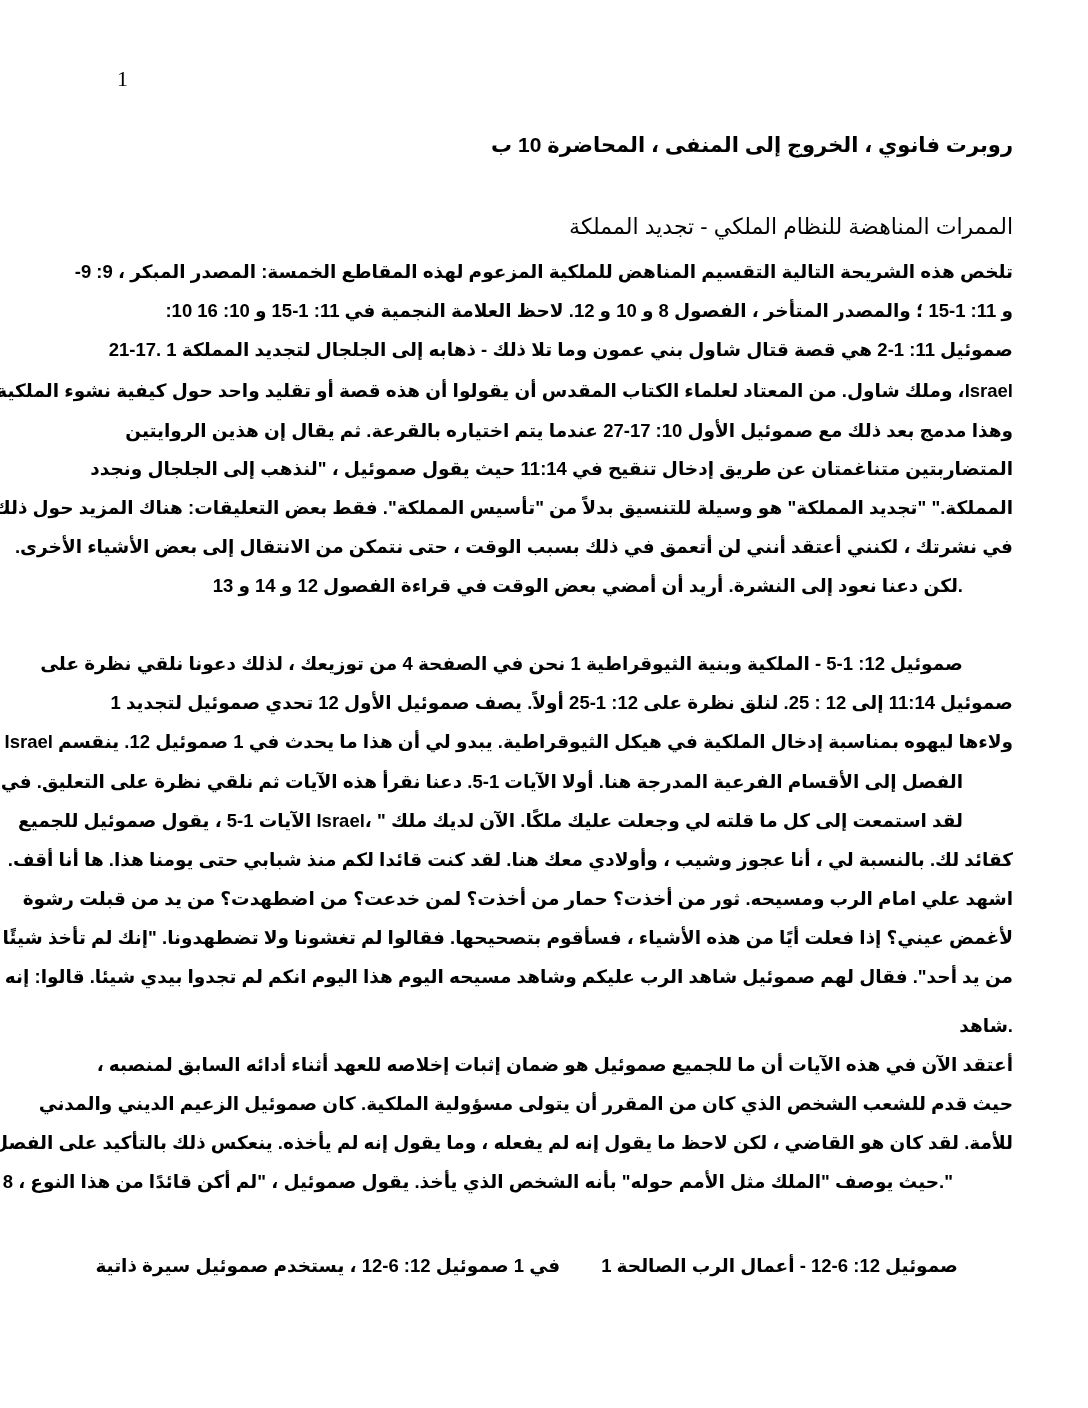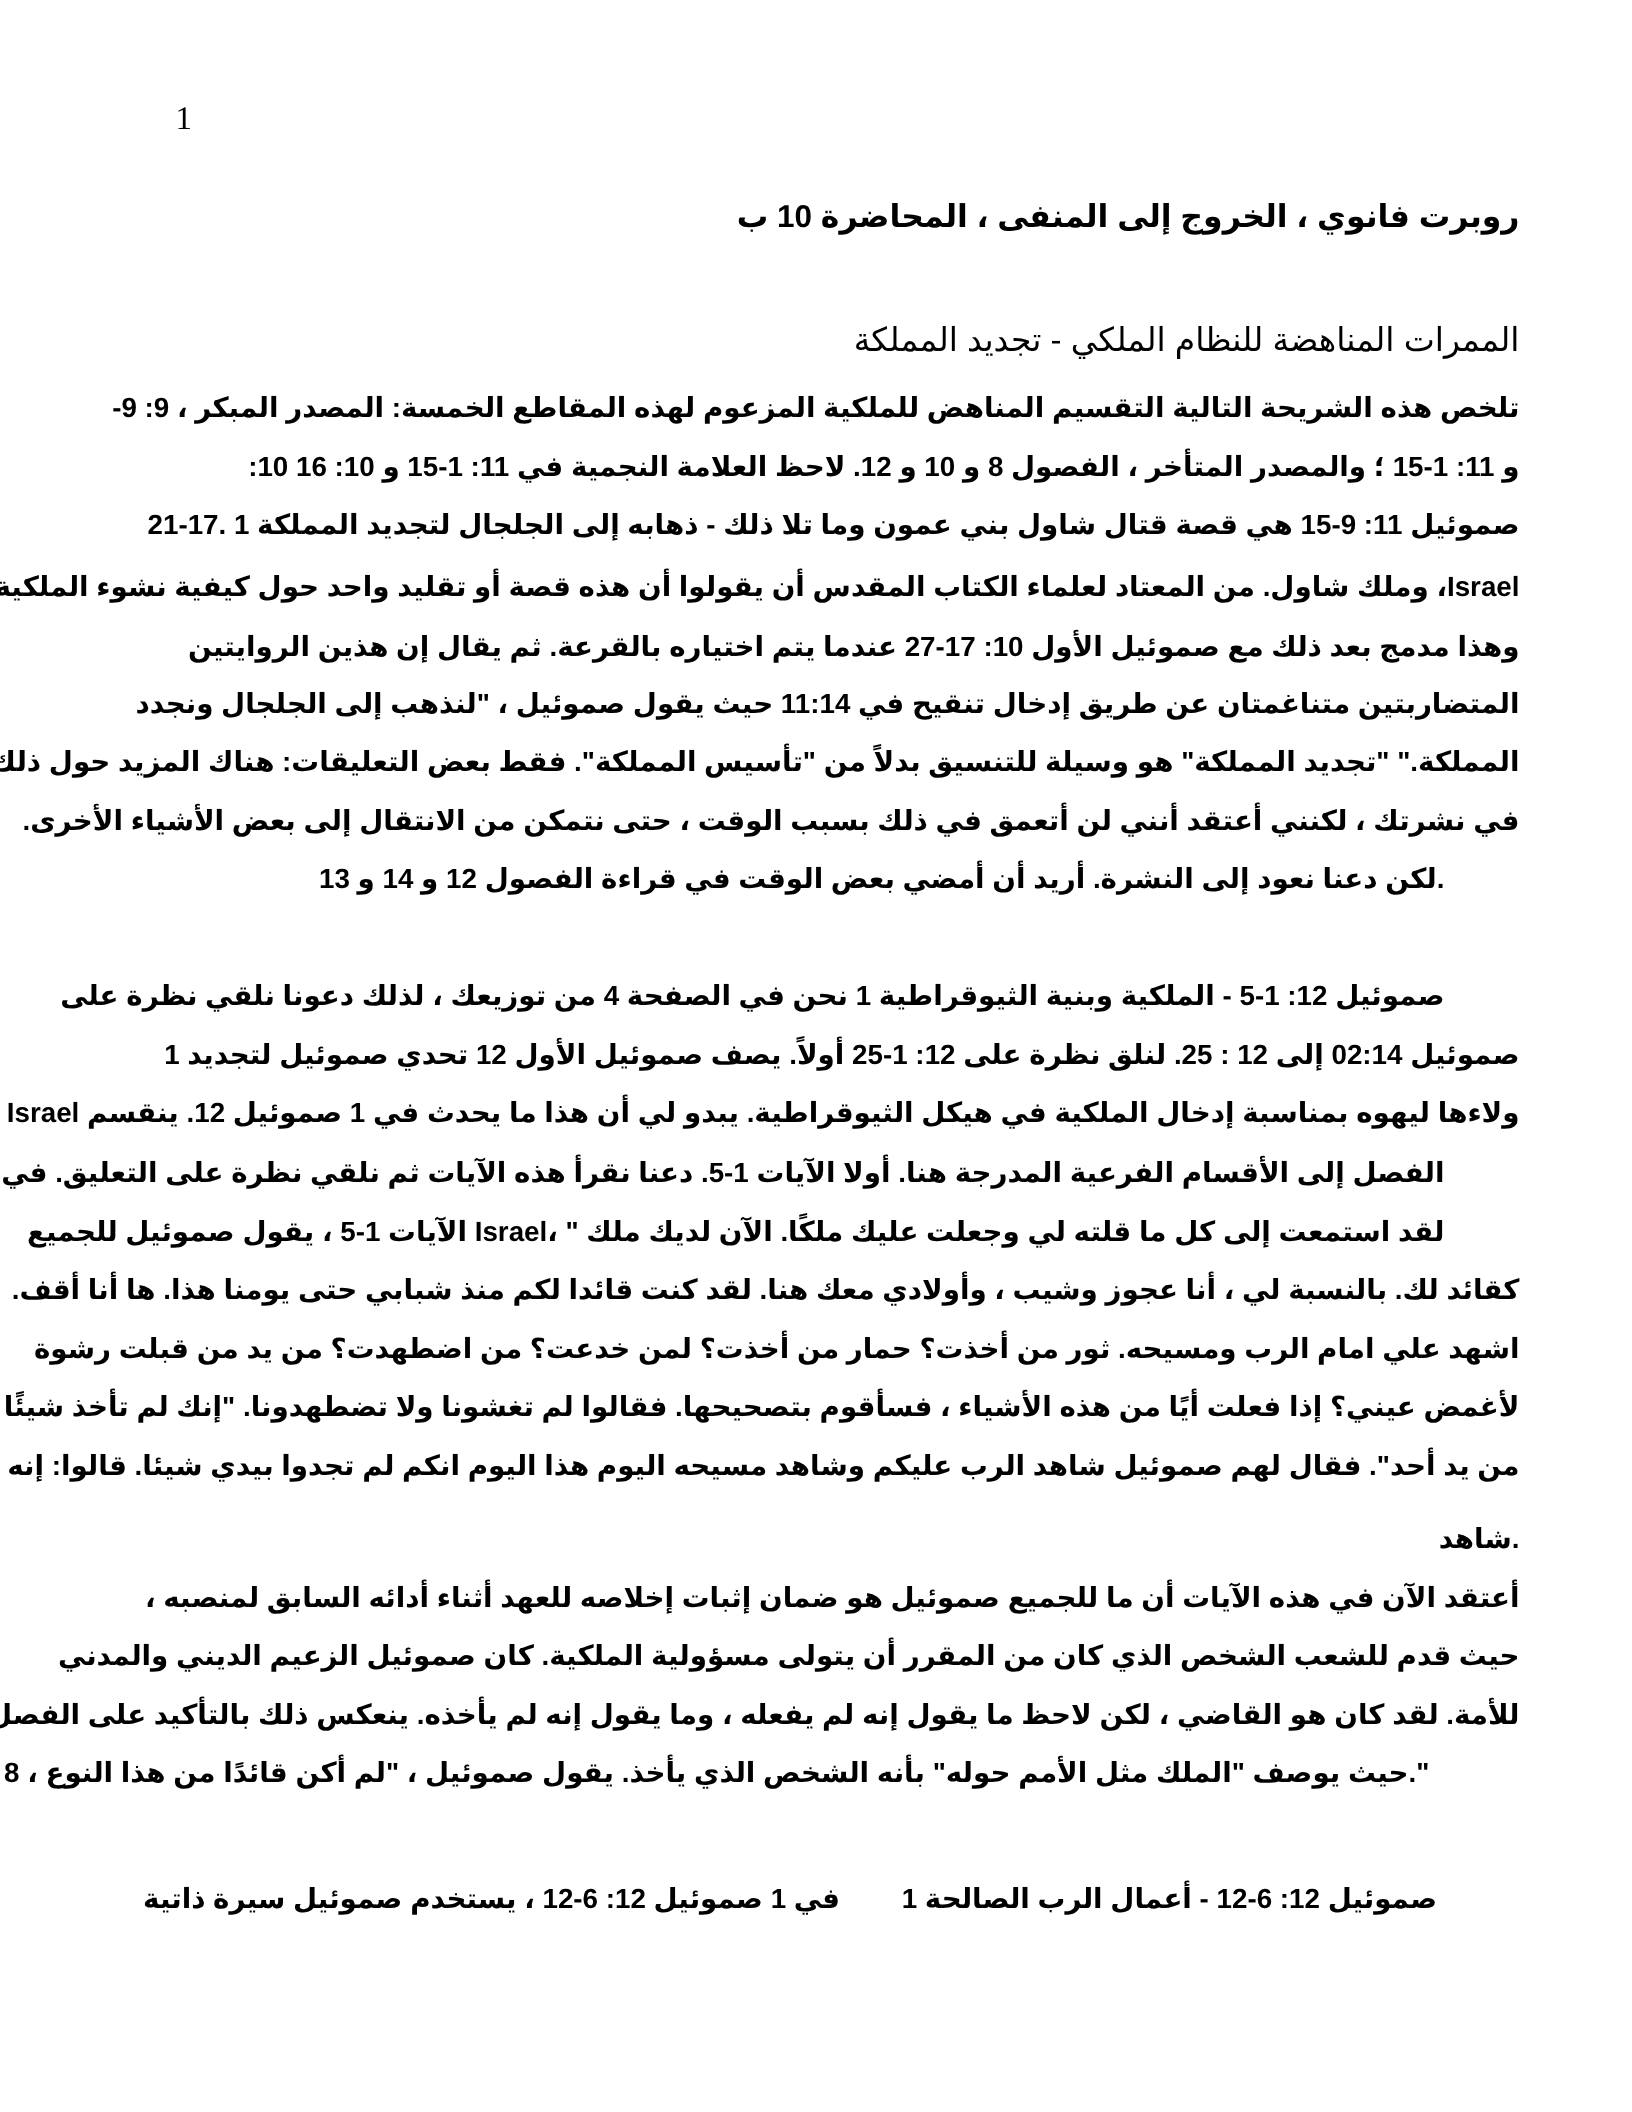--- a/index.html
+++ b/index.html
@@ -60,32 +60,32 @@
 <div class="page">
 
   <div class="page-number">1</div>
 
   <div class="line title" style="right:75px; top:131px;">روبرت فانوي ، الخروج إلى المنفى ، المحاضرة 10 ب</div>
   <div class="line subtitle" style="right:75px; top:213px;">الممرات المناهضة للنظام الملكي - تجديد المملكة</div>
 
   <div>
     <div class="line body-line" style="right:75px; top:258px; width:820px; text-align:right;">تلخص هذه الشريحة التالية التقسيم المناهض للملكية المزعوم لهذه المقاطع الخمسة: المصدر المبكر ، 9: 9-</div>
     <div class="line body-line justify" style="right:75px; top:297px; width:820px;">و 11: 1-15 ؛ والمصدر المتأخر ، الفصول 8 و 10 و 12. لاحظ العلامة النجمية في 11: 1-15 و 10: 16 10:</div>
-    <div class="line body-line justify" style="right:75px; top:336px; width:820px;">صموئيل 11: 9-15 هي قصة قتال شاول بني عمون وما تلا ذلك - ذهابه إلى الجلجال لتجديد المملكة 1 .17-21</div>
+    <div class="line body-line justify" style="right:75px; top:336px; width:820px;">صموئيل 11: 1-2 هي قصة قتال شاول بني عمون وما تلا ذلك - ذهابه إلى الجلجال لتجديد المملكة 1 .17-21</div>
     <div class="line body-line justify" style="right:75px; top:377px; width:820px;">Israel، وملك شاول. من المعتاد لعلماء الكتاب المقدس أن يقولوا أن هذه قصة أو تقليد واحد حول كيفية نشوء الملكية</div>
     <div class="line body-line" style="right:75px; top:417px;">وهذا مدمج بعد ذلك مع صموئيل الأول 10: 17-27 عندما يتم اختياره بالقرعة. ثم يقال إن هذين الروايتين</div>
     <div class="line body-line justify" style="right:75px; top:455px; width:820px;">المتضاربتين متناغمتان عن طريق إدخال تنقيح في 11:14 حيث يقول صموئيل ، "لنذهب إلى الجلجال ونجدد</div>
     <div class="line body-line justify" style="right:75px; top:494px; width:820px;">المملكة." "تجديد المملكة" هو وسيلة للتنسيق بدلاً من "تأسيس المملكة". فقط بعض التعليقات: هناك المزيد حول ذلك</div>
     <div class="line body-line justify" style="right:75px; top:533px; width:820px;">في نشرتك ، لكنني أعتقد أنني لن أتعمق في ذلك بسبب الوقت ، حتى نتمكن من الانتقال إلى بعض الأشياء الأخرى.</div>
     <div class="line body-line" style="right:125px; top:572px;">.لكن دعنا نعود إلى النشرة. أريد أن أمضي بعض الوقت في قراءة الفصول 12 و 14 و 13</div>
   </div>
 
   <div>
     <div class="line body-line justify" style="right:125px; top:650px; width:770px;">صموئيل 12: 1-5 - الملكية وبنية الثيوقراطية 1       نحن في الصفحة 4 من توزيعك ، لذلك دعونا نلقي نظرة على</div>
-    <div class="line body-line justify" style="right:75px; top:689px; width:820px;">صموئيل 02:14 إلى 12 : 25. لنلق نظرة على 12: 1-25 أولاً. يصف صموئيل الأول 12 تحدي صموئيل لتجديد 1</div>
+    <div class="line body-line justify" style="right:75px; top:689px; width:820px;">صموئيل 11:14 إلى 12 : 25. لنلق نظرة على 12: 1-25 أولاً. يصف صموئيل الأول 12 تحدي صموئيل لتجديد 1</div>
     <div class="line body-line justify" style="right:75px; top:728px; width:820px;">ولاءها ليهوه بمناسبة إدخال الملكية في هيكل الثيوقراطية. يبدو لي أن هذا ما يحدث في 1 صموئيل 12. ينقسم Israel</div>
     <div class="line body-line justify" style="right:125px; top:768px; width:770px;">الفصل إلى الأقسام الفرعية المدرجة هنا. أولا الآيات 1-5. دعنا نقرأ هذه الآيات ثم نلقي نظرة على التعليق. في</div>
     <div class="line body-line justify" style="right:125px; top:807px; width:770px;">لقد استمعت إلى كل ما قلته لي وجعلت عليك ملكًا. الآن لديك ملك " ،Israel الآيات 1-5 ، يقول صموئيل للجميع</div>
     <div class="line body-line justify" style="right:75px; top:846px; width:820px;">كقائد لك. بالنسبة لي ، أنا عجوز وشيب ، وأولادي معك هنا. لقد كنت قائدا لكم منذ شبابي حتى يومنا هذا. ها أنا أقف.</div>
     <div class="line body-line justify" style="right:75px; top:885px; width:820px;">اشهد علي امام الرب ومسيحه. ثور من أخذت؟ حمار من أخذت؟ لمن خدعت؟ من اضطهدت؟ من يد من قبلت رشوة</div>
     <div class="line body-line justify" style="right:75px; top:924px; width:820px;">لأغمض عيني؟ إذا فعلت أيًا من هذه الأشياء ، فسأقوم بتصحيحها. فقالوا لم تغشونا ولا تضطهدونا. "إنك لم تأخذ شيئًا</div>
     <div class="line body-line justify" style="right:75px; top:963px; width:820px;">من يد أحد". فقال لهم صموئيل شاهد الرب عليكم وشاهد مسيحه اليوم هذا اليوم انكم لم تجدوا بيدي شيئا. قالوا: إنه</div>
     <div class="line body-line" style="right:75px; top:1012px;">.شاهد</div>
   </div>
 

